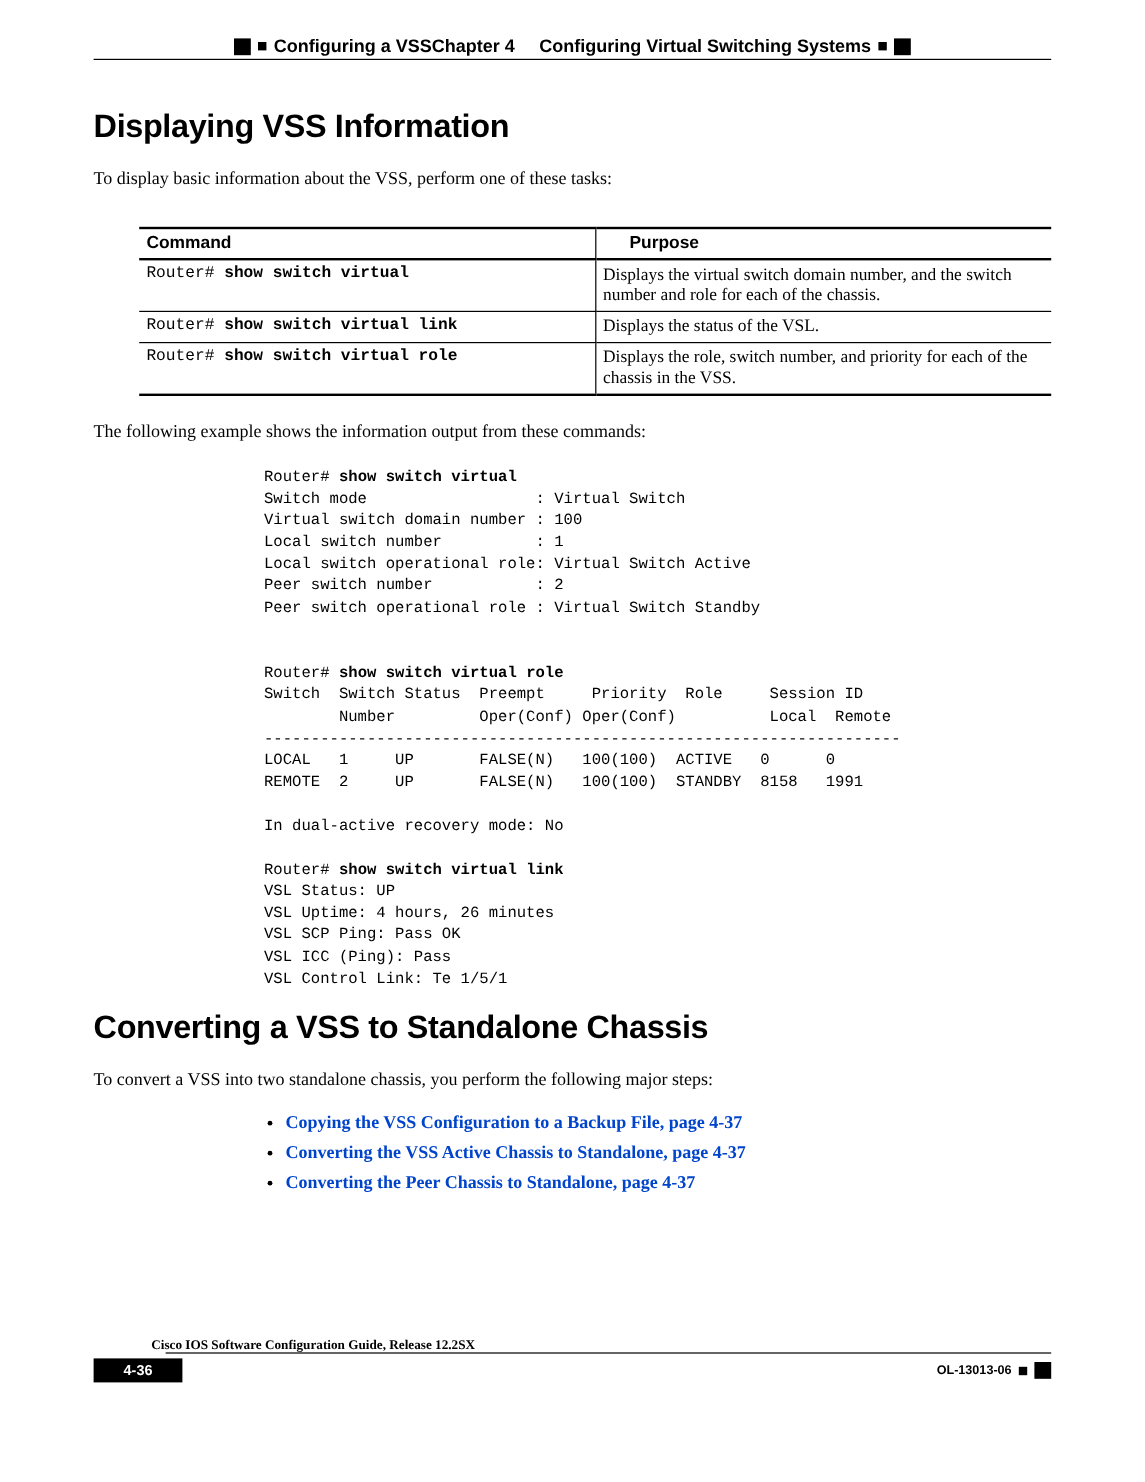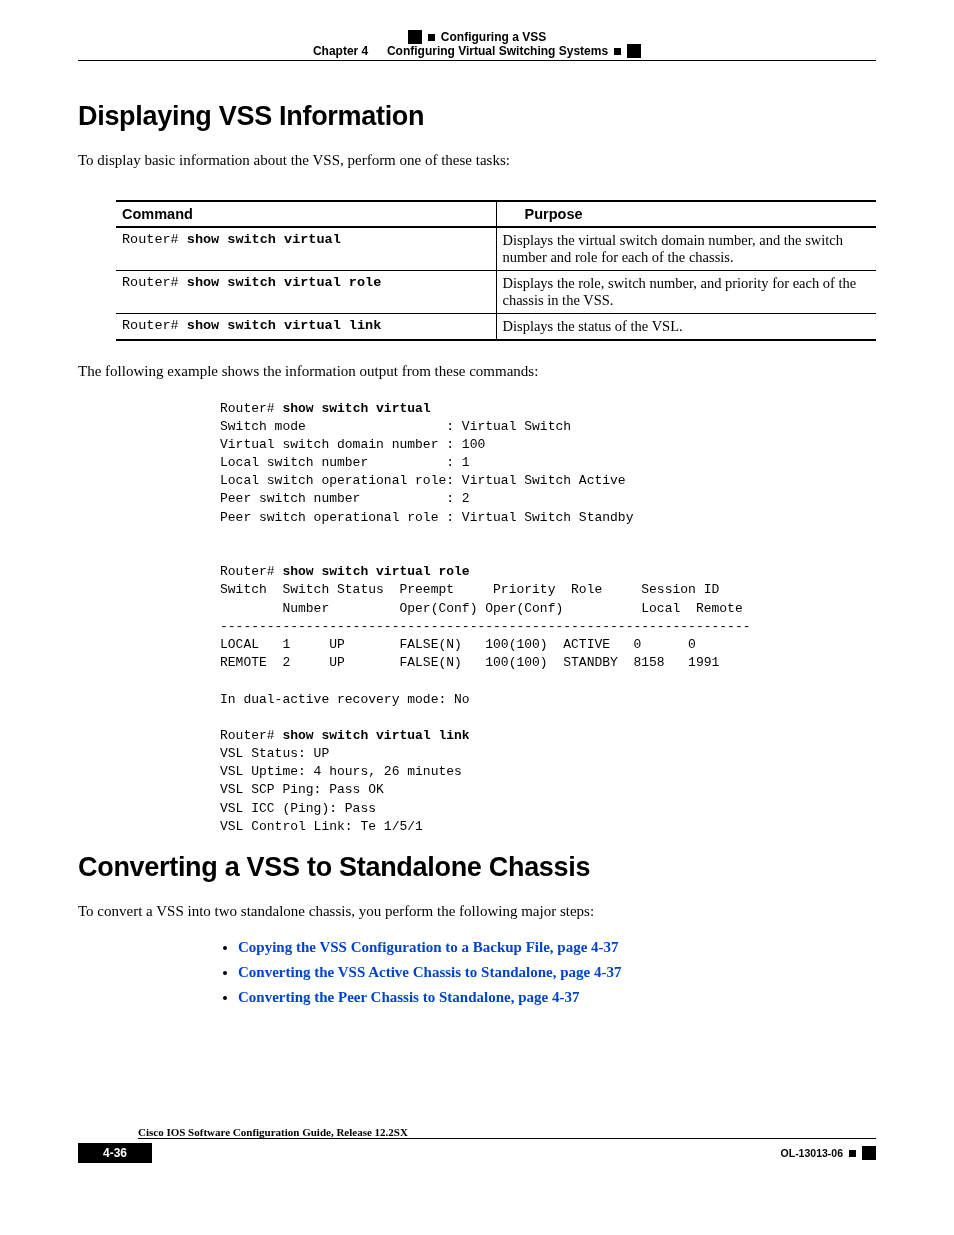--- a/index.html
+++ b/index.html
@@ -10,27 +10,26 @@
     color: #000;
     width: 954px;
   }
   .page {
     position: relative;
     padding: 30px 78px 40px 78px;
     box-sizing: border-box;
   }
   .top-header {
     display: flex;
-    justify-content: flex-start;
+    justify-content: center;
     align-items: center;
     font-family: Arial, Helvetica, sans-serif;
     font-weight: bold;
-    font-size: 12px;
+    font-size: 15px;
     margin-bottom: 2px;
-    flex-direction: column;
   }
   .top-left {
     display: flex;
     align-items: center;
     gap: 6px;
   }
   .top-left .big-block { width: 14px; height: 14px; background: #000; }
   .top-left .small-block { width: 7px; height: 7px; background: #000; }
   .top-rule { border-top: 1px solid #000; margin: 0 0 40px 0; }
   .top-right { display: flex; align-items: center; gap: 6px; }
@@ -124,21 +123,21 @@
     background: #000;
     color: #fff;
     font-family: Arial, Helvetica, sans-serif;
     font-weight: bold;
     font-size: 12px;
     padding: 3px 25px;
   }
   .footer-title {
     font-size: 11px;
     font-weight: bold;
-    margin-left: 60px;
+    margin-left: 48px;
     margin-top: -18px;
   }
   .footer-right { display: flex; align-items: center; gap: 6px; }
   .footer-right .small-block { width: 7px; height: 7px; background: #000; }
   .footer-right .big-block { width: 14px; height: 14px; background: #000; }
 </style>
 </head>
 <body>
 
 <div class="page">
@@ -169,26 +168,26 @@
         <th style="width:50%">Command</th>
         <th>Purpose</th>
       </tr>
     </thead>
     <tbody>
       <tr>
         <td class="mono"><span>Router# </span><strong>show switch virtual</strong></td>
         <td>Displays the virtual switch domain number, and the switch number and role for each of the chassis.</td>
       </tr>
       <tr>
+        <td class="mono"><span>Router# </span><strong>show switch virtual link</strong></td>
+        <td>Displays the status of the VSL.</td>
+      </tr>
+      <tr>
         <td class="mono"><span>Router# </span><strong>show switch virtual role</strong></td>
         <td>Displays the role, switch number, and priority for each of the chassis in the VSS.</td>
-      </tr>
-      <tr>
-        <td class="mono"><span>Router# </span><strong>show switch virtual link</strong></td>
-        <td>Displays the status of the VSL.</td>
       </tr>
     </tbody>
   </table>
 
   <p class="body body-indent">The following example shows the information output from these commands:</p>
 
 <pre class="output"><span>Router# </span><span class="bold">show switch virtual</span>
 <span>Switch mode                  : Virtual Switch
 Virtual switch domain number : 100
 Local switch number          : 1

